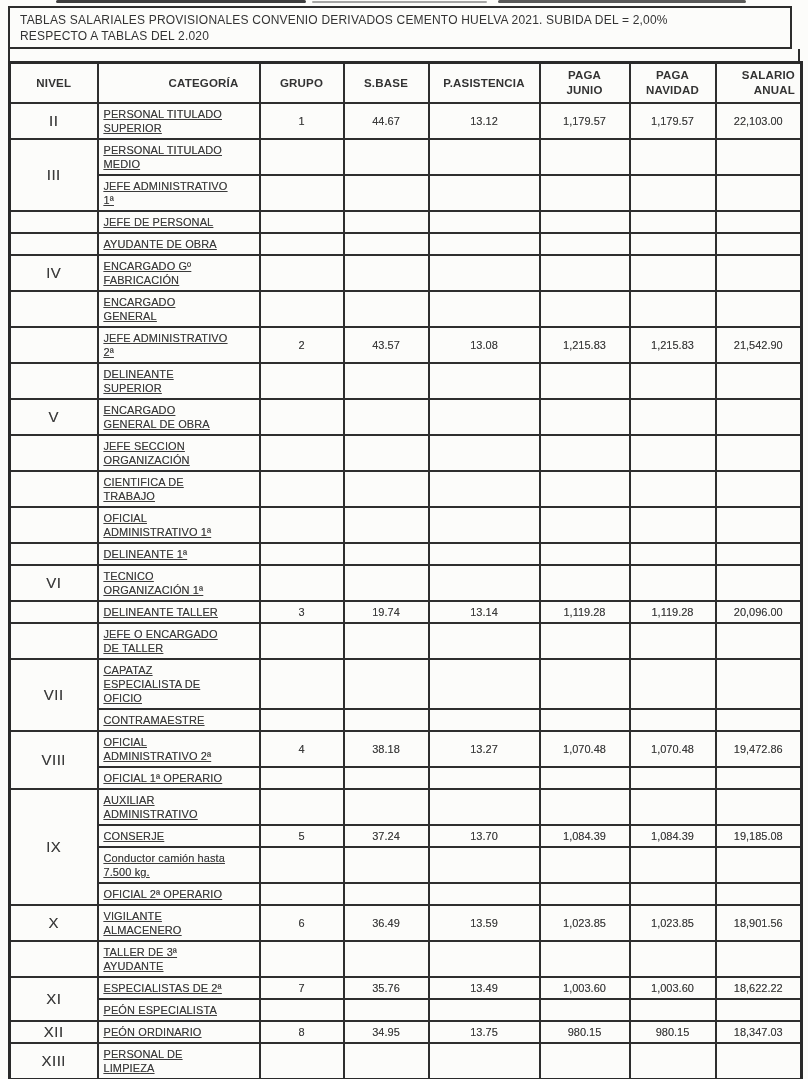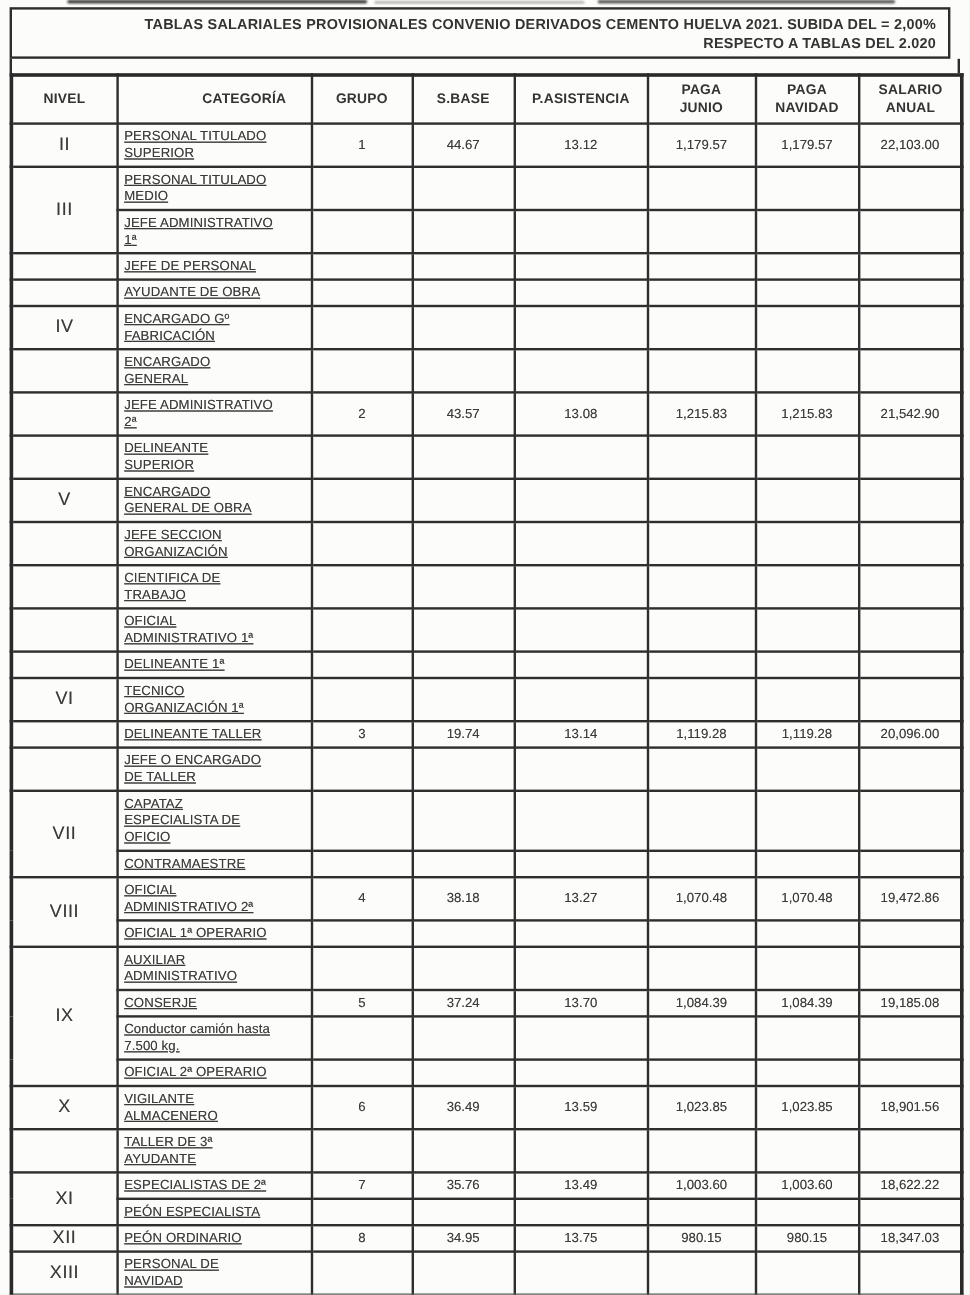--- a/index.html
+++ b/index.html
@@ -13,22 +13,22 @@
     box-sizing:border-box;
   }
   .artifact{position:absolute;background:#3e3e3e;border-radius:2px;filter:blur(0.7px);}
   .artifact.a1{top:0;left:56px;width:250px;height:3px;}
   .artifact.a2{top:1px;left:312px;width:175px;height:2px;opacity:.45;}
   .artifact.a3{top:0;left:498px;width:248px;height:3px;opacity:.85;}
 
   .title-box{
     margin:6px 16px 0 8px;
     border:2px solid #2d2d2d;
-    text-align:right;
-    font-weight:bold;
+    text-align:left;
+    font-weight:normal;
     font-size:12px;
     line-height:16px;
     letter-spacing:.2px;
     padding:4px 10px 3px;
     white-space:pre-line;
     color:#333;
   }
   .gap-strip{
     margin:0 8px;
     height:12px;
@@ -52,21 +52,21 @@
     font-weight:bold;
     color:#333;
     line-height:15px;
     padding:4px 5px;
     text-align:center;
     vertical-align:middle;
     white-space:pre-line;
     letter-spacing:.2px;
   }
   .main th.h-right{text-align:right;padding-right:20px;}
-  .main th.h-left{text-align:center;padding-left:6px;}
+  .main th.h-left{text-align:right;padding-left:6px;}
   .main td{
     font-size:11px;
     line-height:14px;
     padding:3px 5px;
     vertical-align:middle;
     text-shadow:0 0 .5px rgba(60,60,60,.55);
   }
   td.nivel{text-align:center;font-size:15px;letter-spacing:.5px;}
   td.cat{text-align:left;white-space:pre-line;letter-spacing:.1px;text-decoration:underline;}
   td.num{text-align:center;}
@@ -419,21 +419,21 @@
           <td class="num">8</td>
           <td class="num">34.95</td>
           <td class="num">13.75</td>
           <td class="num">980.15</td>
           <td class="num">980.15</td>
           <td class="num">18,347.03</td>
         </tr>
         <tr>
           <td class="nivel" rowspan="1">XIII</td>
           <td class="cat">PERSONAL DE
-NAVIDAD</td>
+LIMPIEZA</td>
           <td class="num"></td>
           <td class="num"></td>
           <td class="num"></td>
           <td class="num"></td>
           <td class="num"></td>
           <td class="num"></td>
         </tr>
       </tbody>
   </table>
 </div>

